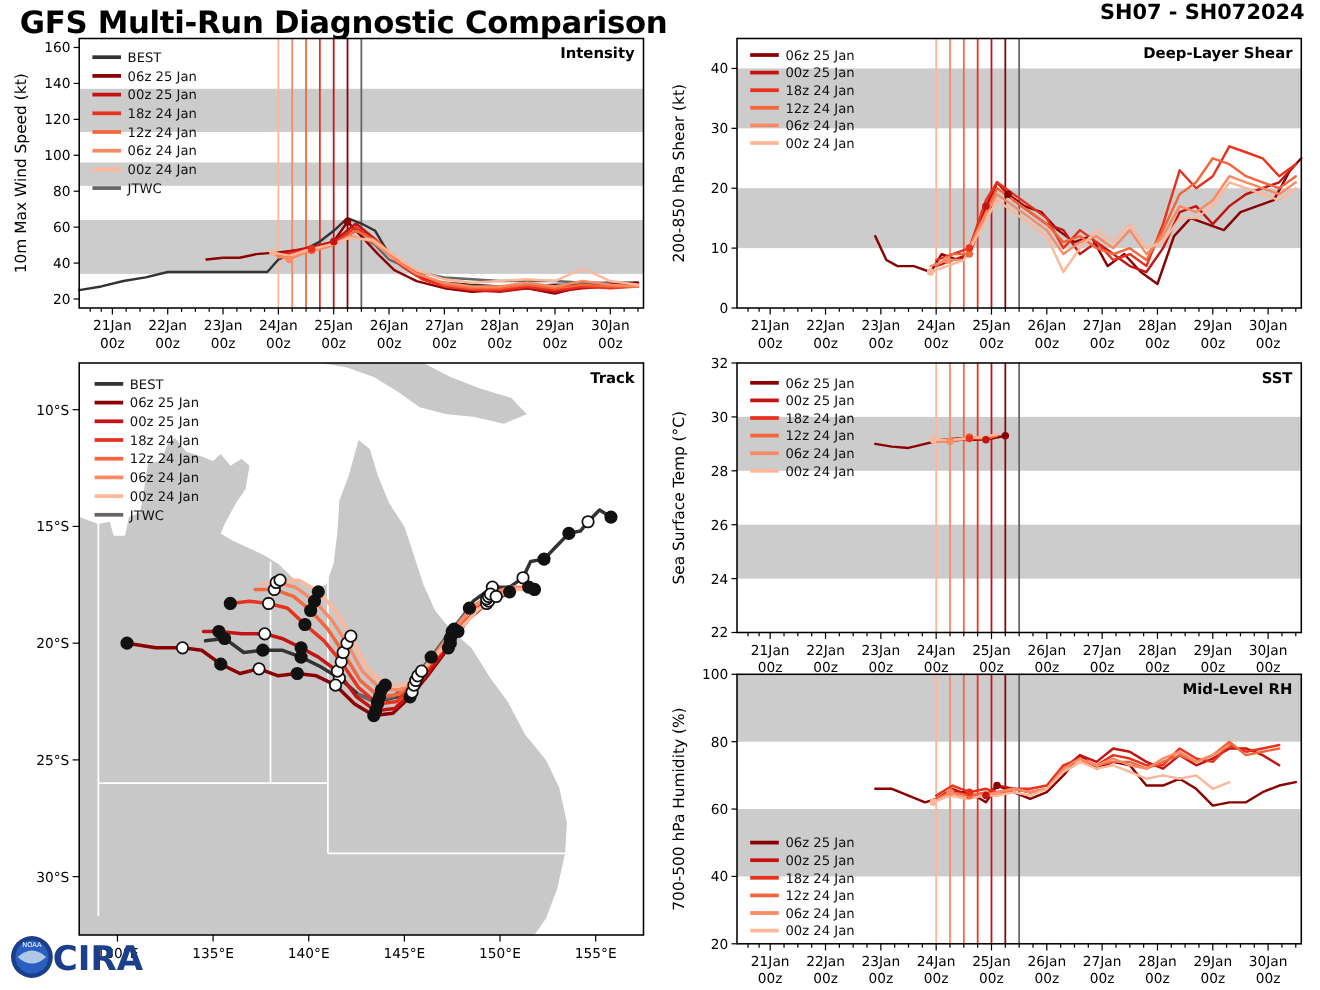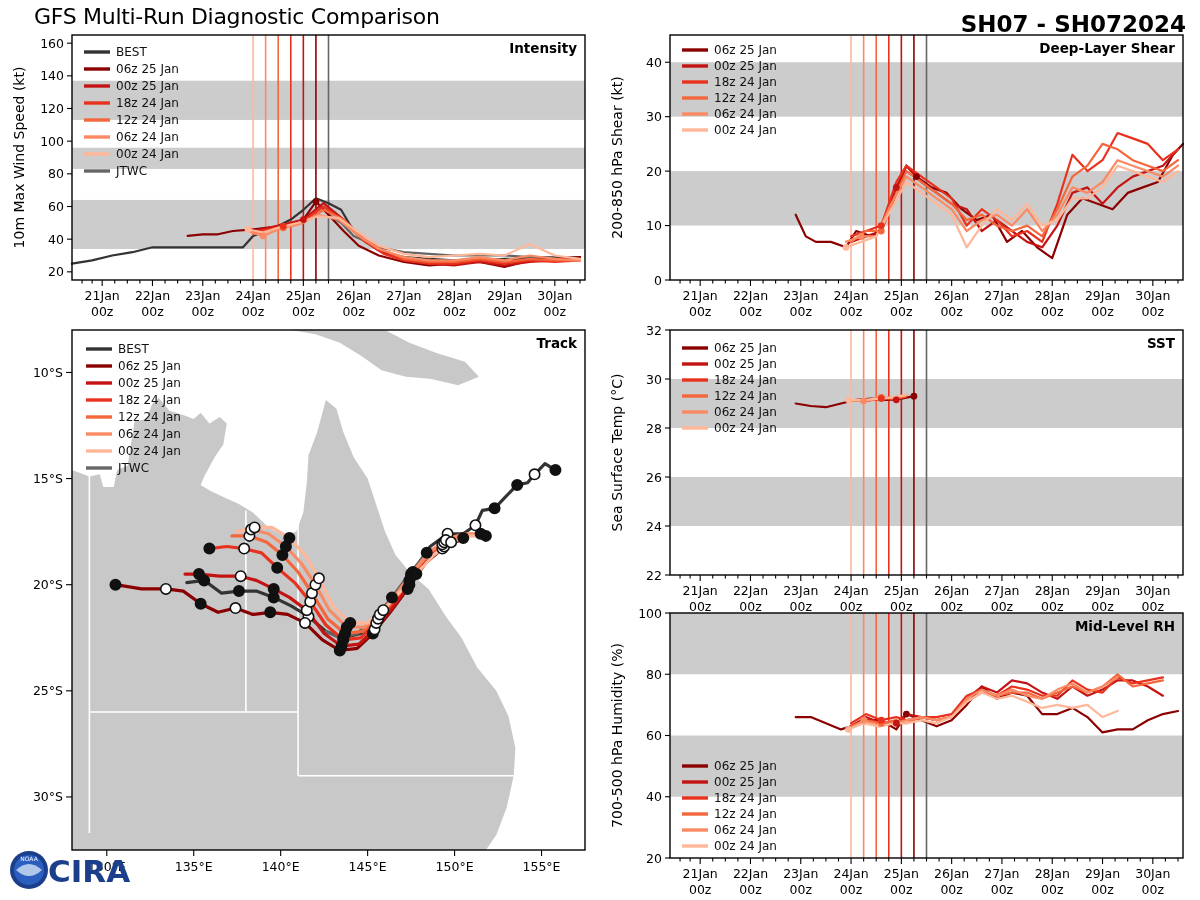--- a/index.html
+++ b/index.html
@@ -1,20 +1,20 @@
 <!DOCTYPE html>
 <html><head>
 <meta charset="utf-8">
 <style>
   html,body{margin:0;padding:0;background:#fff;}
   body{width:1200px;height:900px;position:relative;
        font-family:"DejaVu Sans","Liberation Sans",sans-serif;color:#000;overflow:hidden;}
   .abs{position:absolute;}
-  #title-main{left:34px;top:4px;font-size:22px;font-weight:normal;letter-spacing:-0.3px;}
-  #title-storm{right:14px;top:11px;font-size:23px;font-weight:bold;}
+  #title-main{left:18px;top:4px;font-size:28px;font-weight:bold;letter-spacing:-0.3px;}
+  #title-storm{right:14px;top:0;font-size:19px;font-weight:bold;}
   svg{display:block;}
   .panel-title{font-size:13.5px;font-weight:bold;}
   .axlab{font-size:12.5px;fill:#000;}
   .axtitle{font-size:14px;fill:#000;}
   .legtxt{font-size:12px;fill:#111;}
   .tickline{stroke:#000;stroke-width:1.1;}
   .frame{fill:none;stroke:#000;stroke-width:1.4;}
   .band{fill:#cccccc;}
   .vline{stroke-width:1.6;}
   .series{fill:none;stroke-width:2.2;stroke-linejoin:round;stroke-linecap:round;}

